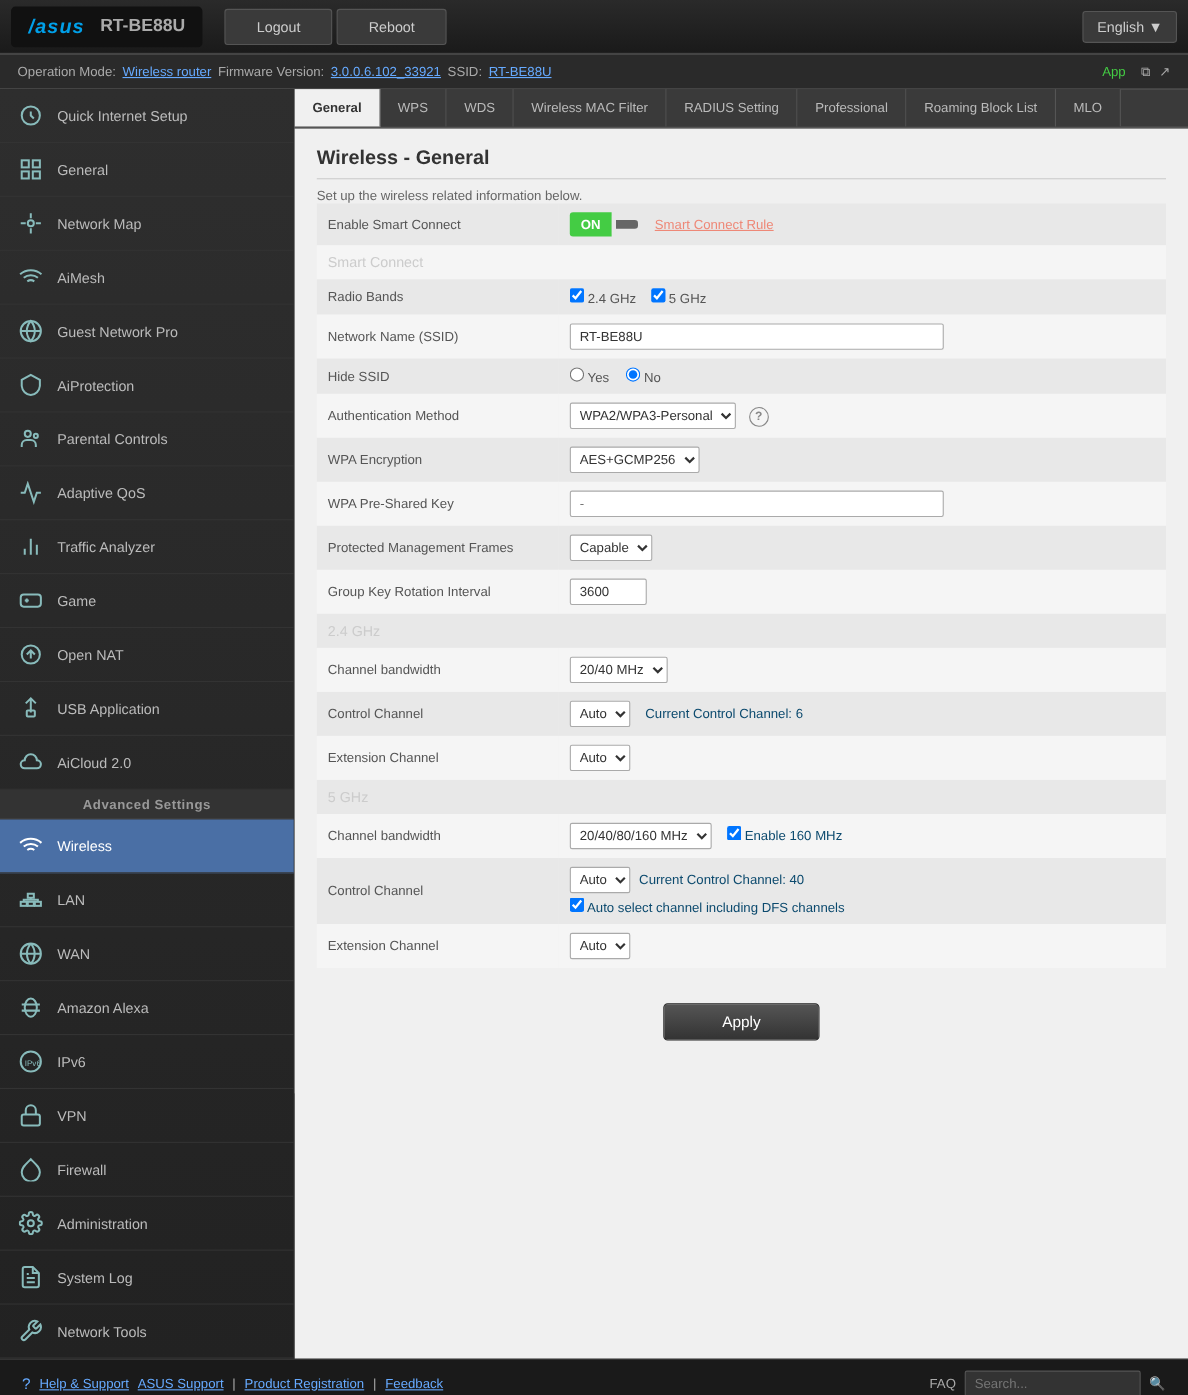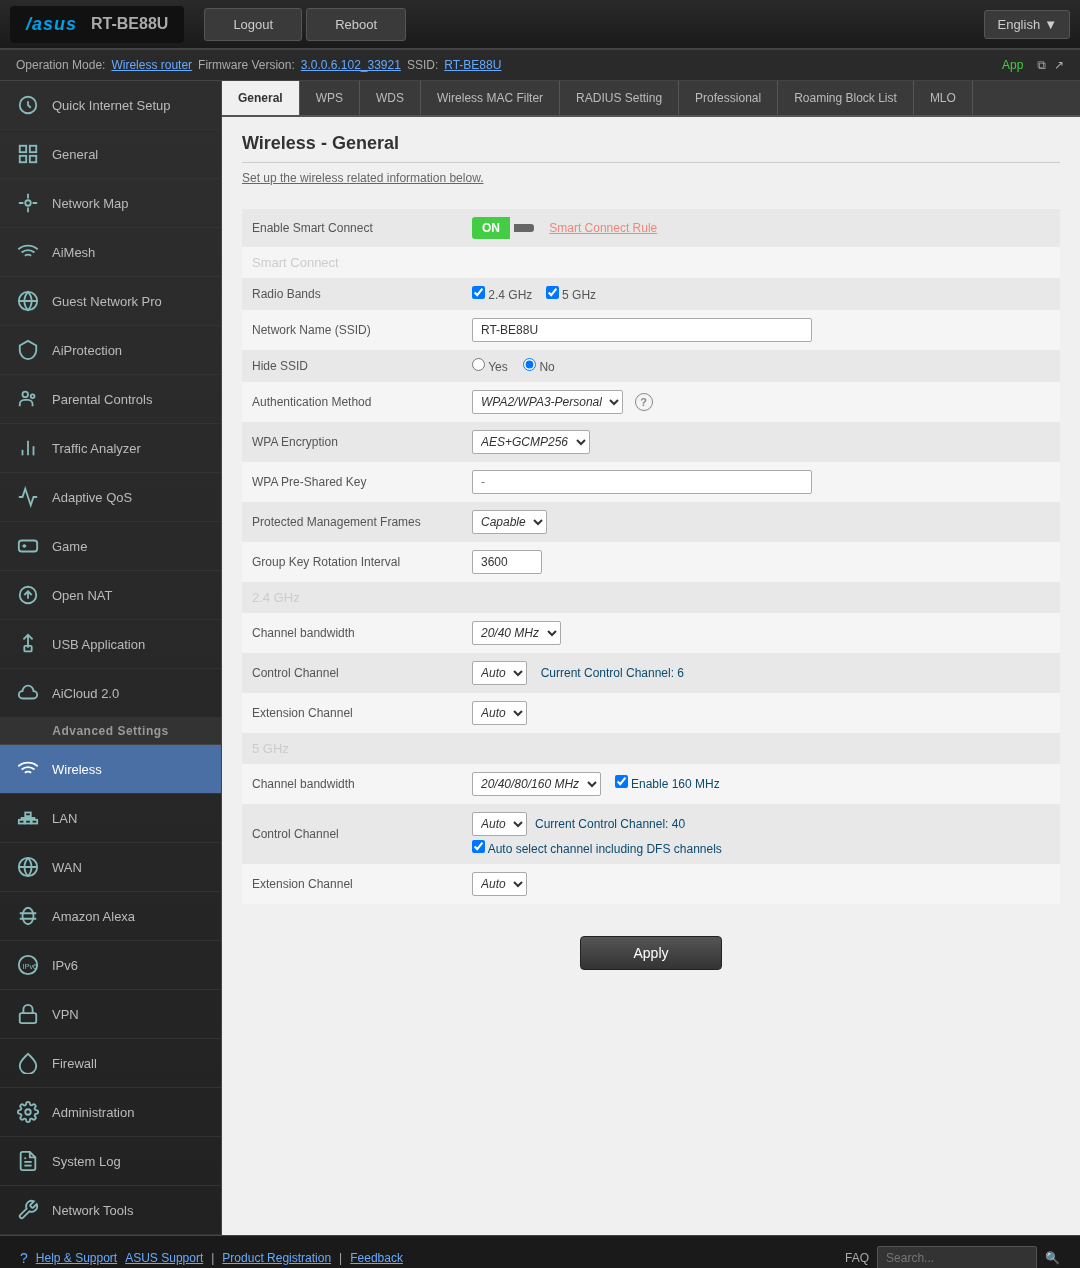--- a/index.html
+++ b/index.html
@@ -36,21 +36,21 @@
     }
     .info-bar a { color: #6af; text-decoration: underline; cursor: pointer; }
     .info-bar .app-link { color: #4c4; margin-left: auto; }
     .info-bar-icons { display: flex; gap: 8px; margin-left: 8px; color: #aaa; }
 
     
     .main-layout { display: flex; min-height: 1150px; }
 
     
     .sidebar {
-      width: 222px; background: linear-gradient(to bottom, #2e2e2e, #222);
+      width: 268px; background: linear-gradient(to bottom, #2e2e2e, #222);
       border-right: 1px solid #444; flex-shrink: 0;
     }
     .sidebar-item {
       display: flex; align-items: center; gap: 10px;
       padding: 10px 14px; cursor: pointer; color: #bbb;
       border-bottom: 1px solid #333; transition: background 0.2s;
     }
     .sidebar-item.active { background: #4a6fa5; color: #fff; }
     .sidebar-item .icon { width: 28px; height: 28px; display: flex; align-items: center; justify-content: center; flex-shrink: 0; }
     .sidebar-item .label { font-size: 13px; }
@@ -71,21 +71,21 @@
     .tab {
       padding: 10px 16px; cursor: pointer; font-size: 12px;
       color: #bbb; border-right: 1px solid #555; white-space: nowrap;
       background: #3a3a3a;
     }
     .tab.active { background: #f0f0f0; color: #333; font-weight: bold; }
 
     
     .page-body { padding: 16px 20px; background: #f0f0f0; }
     .page-title { font-size: 18px; color: #333; font-weight: bold; margin-bottom: 8px; border-bottom: 1px solid #ccc; padding-bottom: 8px; }
-    .page-subtitle { font-size: 12px; color: #666; margin-bottom: 24px; text-decoration: underline; }
+    .page-subtitle { font-size: 12px; color: #666; margin-bottom: 0; }
 
     
     .form-table { width: 100%; border-collapse: collapse; }
     .form-table tr td { padding: 8px 10px; vertical-align: middle; }
     .form-table tr:nth-child(odd) td { background: #e8e8e8; }
     .form-table tr:nth-child(even) td { background: #f5f5f5; }
     .form-label { width: 220px; color: #555; font-size: 12px; }
 
     
     .toggle-on {
@@ -104,21 +104,21 @@
     
     .form-input {
       background: #fff; border: 1px solid #aaa; padding: 4px 8px;
       font-size: 12px; color: #333; border-radius: 2px;
     }
     .form-input-wide { width: 340px; }
 
     
     .form-select {
       background: #fff; border: 1px solid #aaa; padding: 3px 4px;
-      font-size: 12px; color: #333; border-radius: 2px; cursor: pointer; font-style: italic;
+      font-size: 12px; color: #333; border-radius: 2px; cursor: pointer;
     }
 
     
     .radio-label { font-size: 12px; color: #555; margin-right: 12px; }
 
     
     .green-text { color: #0c4a6e; font-size: 12px; }
 
     
     .apply-btn {
@@ -254,35 +254,35 @@
             <circle cx="17" cy="9" r="2"></circle>
             <path d="M3 20v-2a5 5 0 0 1 5-5h4a5 5 0 0 1 5 5v2"></path>
           </svg>
       </div>
       <span class="label">Parental Controls</span>
     </div>
 
     <div class="sidebar-item">
       <div class="icon">
         <svg viewBox="0 0 24 24" fill="none" stroke="#8bb" stroke-width="2">
+            <polyline points="22 12 18 12 15 21 9 3 6 12 2 12"></polyline>
+          </svg>
+      </div>
+      <span class="label">Adaptive QoS</span>
+    </div>
+
+    <div class="sidebar-item">
+      <div class="icon">
+        <svg viewBox="0 0 24 24" fill="none" stroke="#8bb" stroke-width="2">
             <line x1="18" y1="20" x2="18" y2="10"></line>
             <line x1="12" y1="20" x2="12" y2="4"></line>
             <line x1="6" y1="20" x2="6" y2="14"></line>
           </svg>
       </div>
       <span class="label">Traffic Analyzer</span>
-    </div>
-
-    <div class="sidebar-item">
-      <div class="icon">
-        <svg viewBox="0 0 24 24" fill="none" stroke="#8bb" stroke-width="2">
-            <polyline points="22 12 18 12 15 21 9 3 6 12 2 12"></polyline>
-          </svg>
-      </div>
-      <span class="label">Adaptive QoS</span>
     </div>
 
     <div class="sidebar-item">
       <div class="icon">
         <svg viewBox="0 0 24 24" fill="none" stroke="#8bb" stroke-width="2">
             <rect x="2" y="6" width="20" height="12" rx="3"></rect>
             <path d="M6 12h4m-2-2v4m8-2h.01m2-2h.01"></path>
           </svg>
       </div>
       <span class="label">Game</span>

